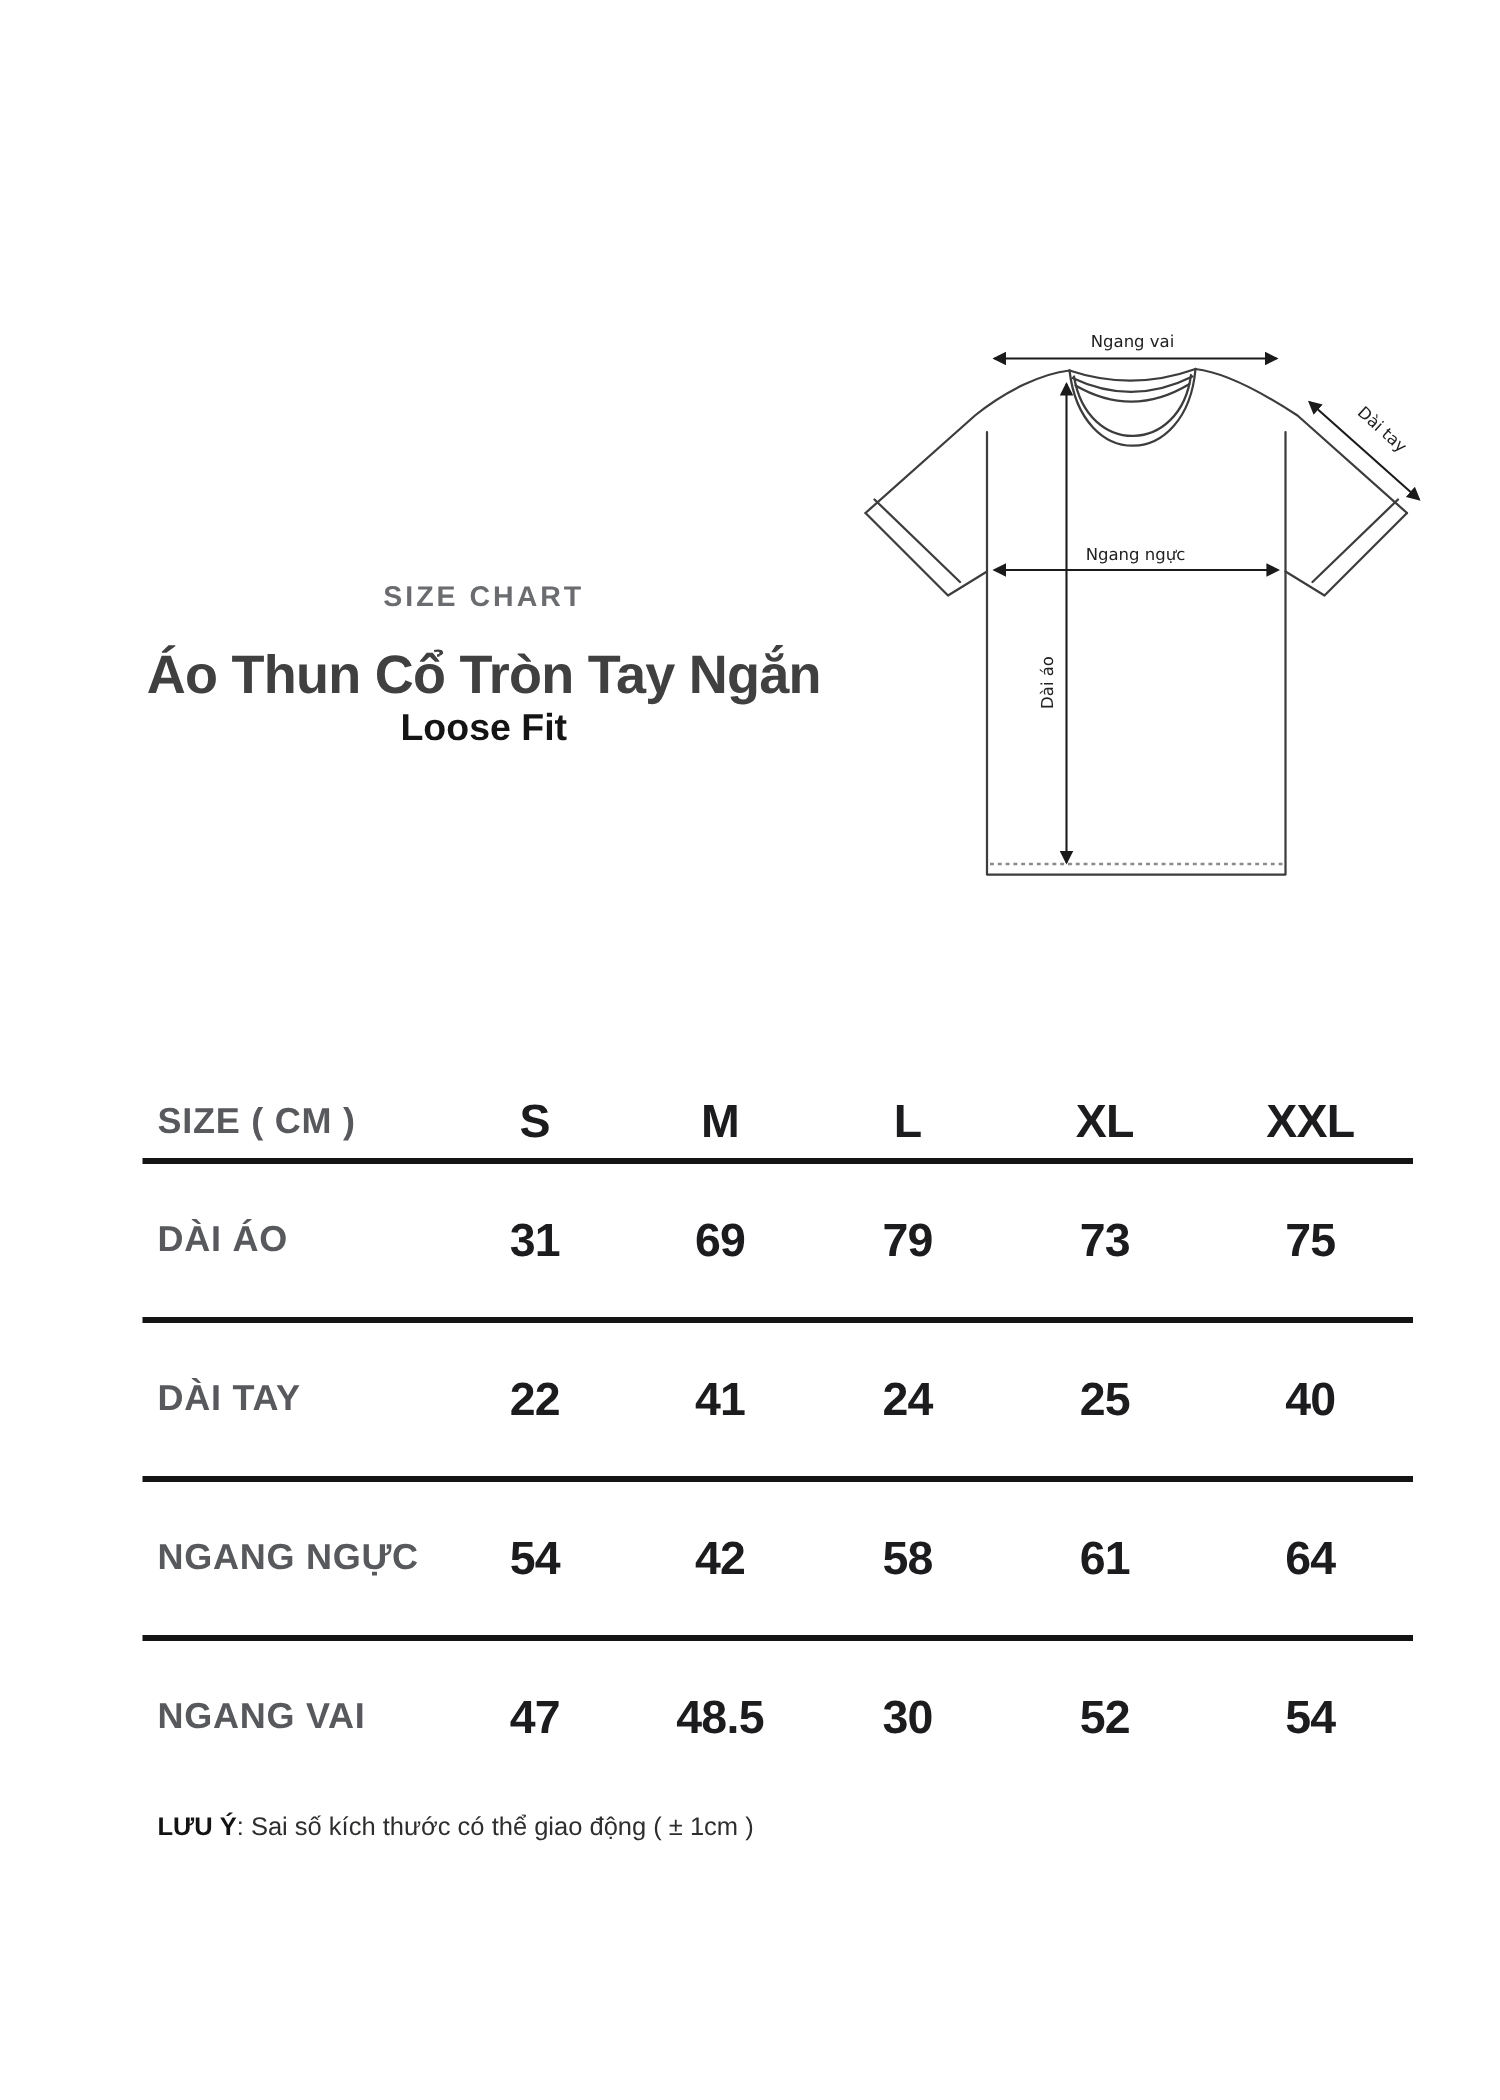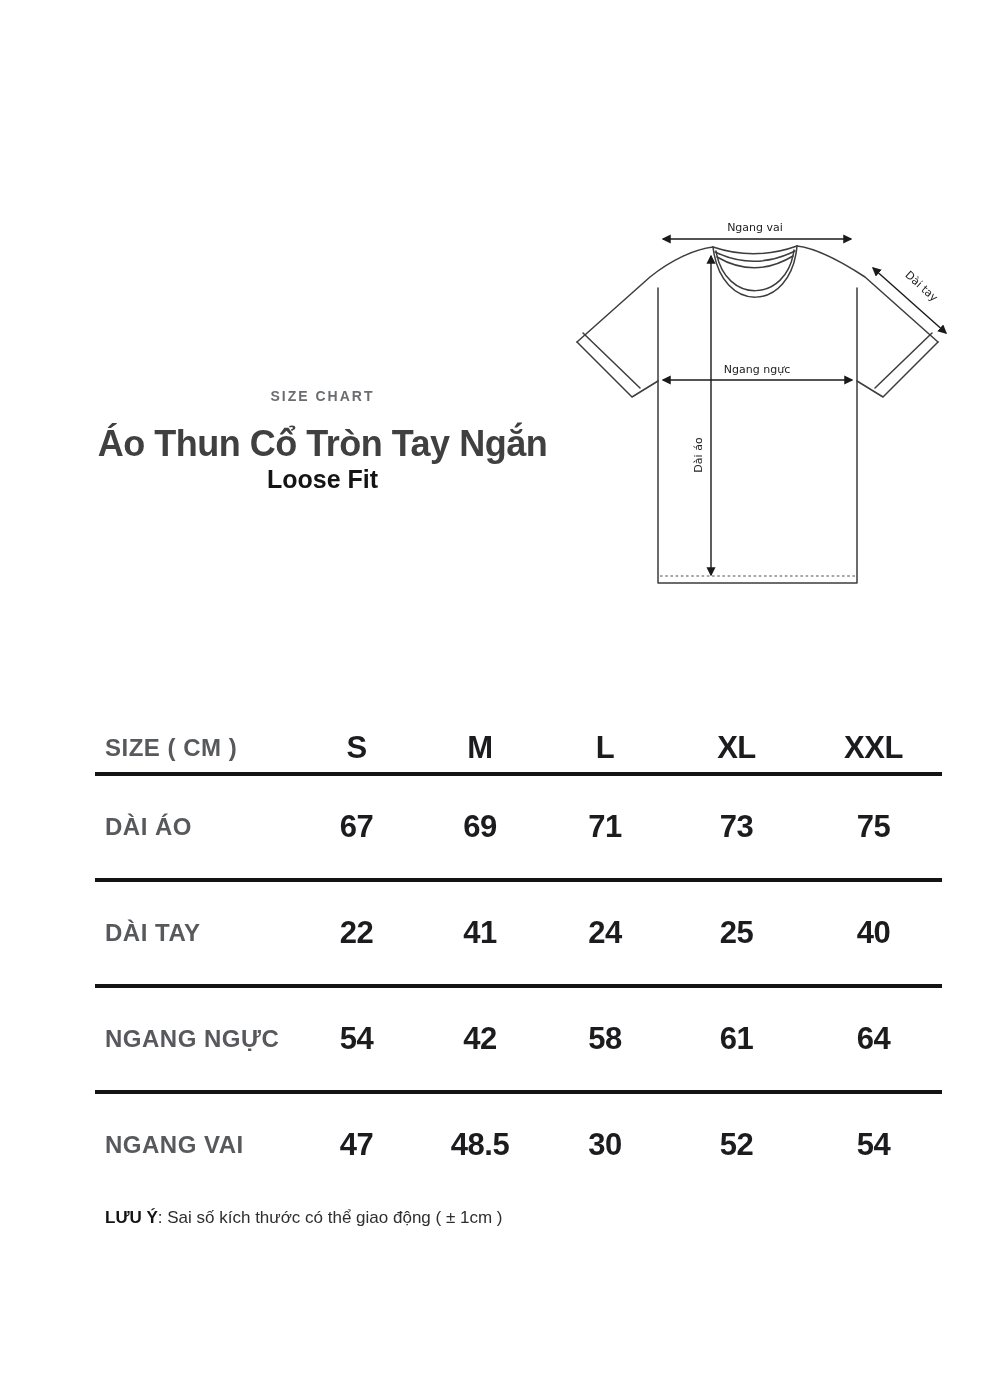--- a/index.html
+++ b/index.html
@@ -2,21 +2,21 @@
 <html><head>
 <meta charset="utf-8">
 <style>
   html,body{margin:0;padding:0;background:#fff;}
   #page{
     position:relative;width:1000px;height:1400px;background:#ffffff;overflow:hidden;
     font-family:"Liberation Sans",sans-serif;color:#1c1c1e;
   }
   
   .hero{position:absolute;left:60px;top:388px;width:525px;text-align:center;}
-  .eyebrow{font-size:14px;font-weight:bold;letter-spacing:2px;color:#6b6c6f;}
+  .eyebrow{font-size:19px;font-weight:bold;letter-spacing:2px;color:#6b6c6f;}
   .title{margin-top:19px;font-size:36px;font-weight:bold;color:#404040;letter-spacing:-0.5px;white-space:nowrap;}
   .subtitle{font-size:25px;font-weight:bold;color:#141414;}
   
   .diagram{position:absolute;left:555px;top:215px;width:410px;height:390px;}
   
   .sizetable{position:absolute;left:95px;top:724px;width:847px;}
   .trow{display:grid;grid-template-columns:200px 123px 124px 126px 137px 137px;align-items:center;}
   .trow.head{height:48px;}
   .trow.body{height:102px;}
   .hline{height:4px;background:#141414;}
@@ -87,23 +87,23 @@
       <div class="colhead">S</div>
       <div class="colhead">M</div>
       <div class="colhead">L</div>
       <div class="colhead">XL</div>
       <div class="colhead">XXL</div>
     </div>
     <div class="hline"></div>
 
     <div class="trow body">
       <div class="rowlabel">DÀI ÁO</div>
-      <div class="cellval">67</div>
+      <div class="cellval">31</div>
       <div class="cellval">69</div>
-      <div class="cellval">71</div>
+      <div class="cellval">79</div>
       <div class="cellval">73</div>
       <div class="cellval">75</div>
     </div>
     <div class="hline"></div>
 
     <div class="trow body">
       <div class="rowlabel">DÀI TAY</div>
       <div class="cellval">22</div>
       <div class="cellval">41</div>
       <div class="cellval">24</div>

